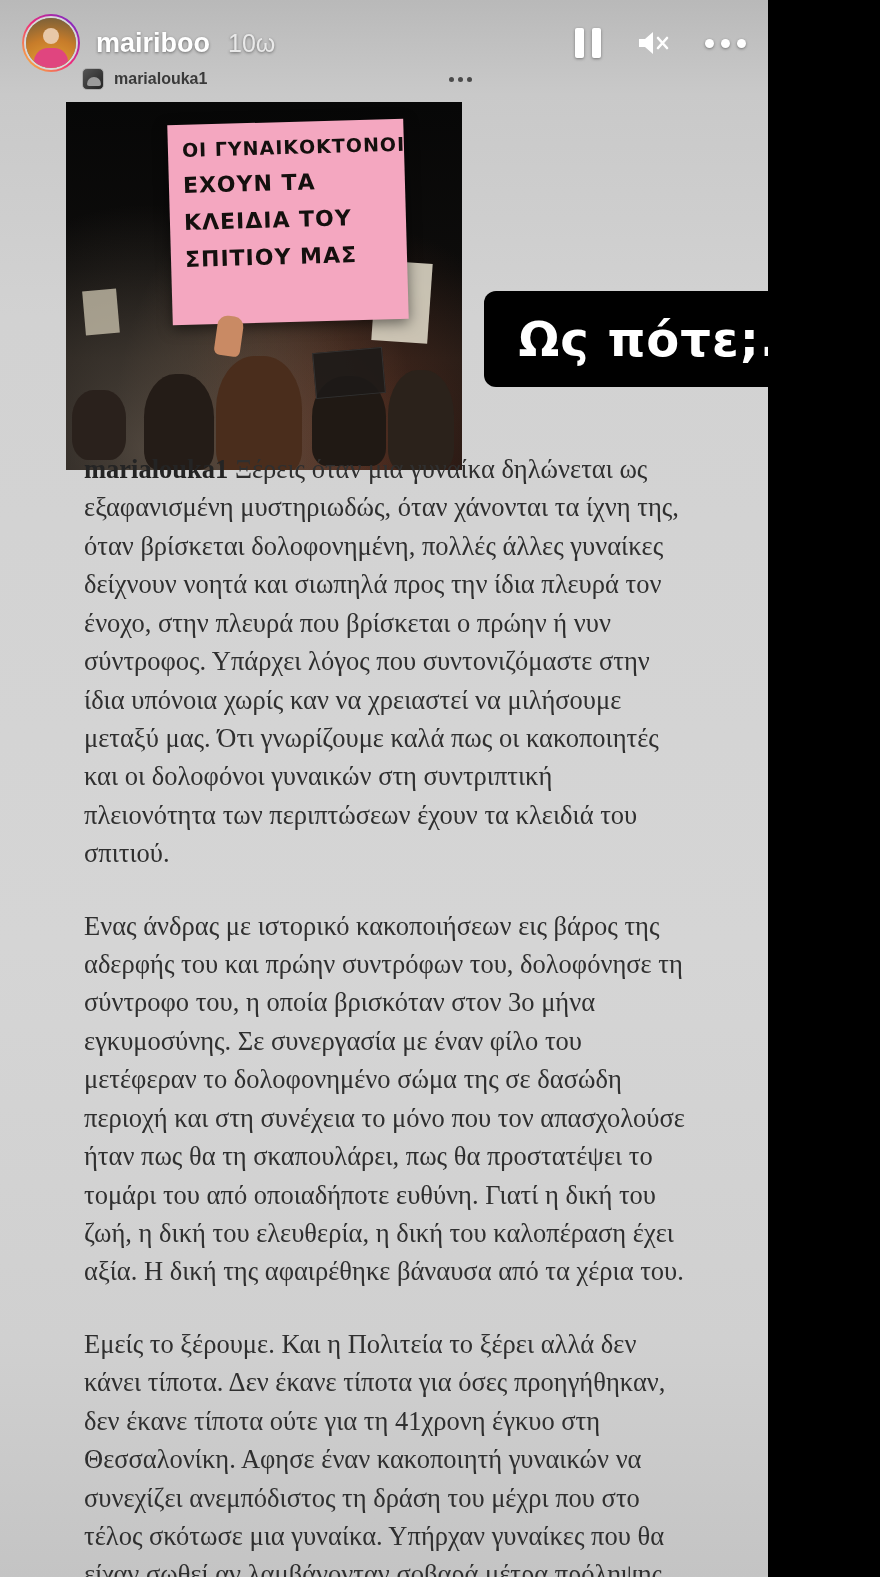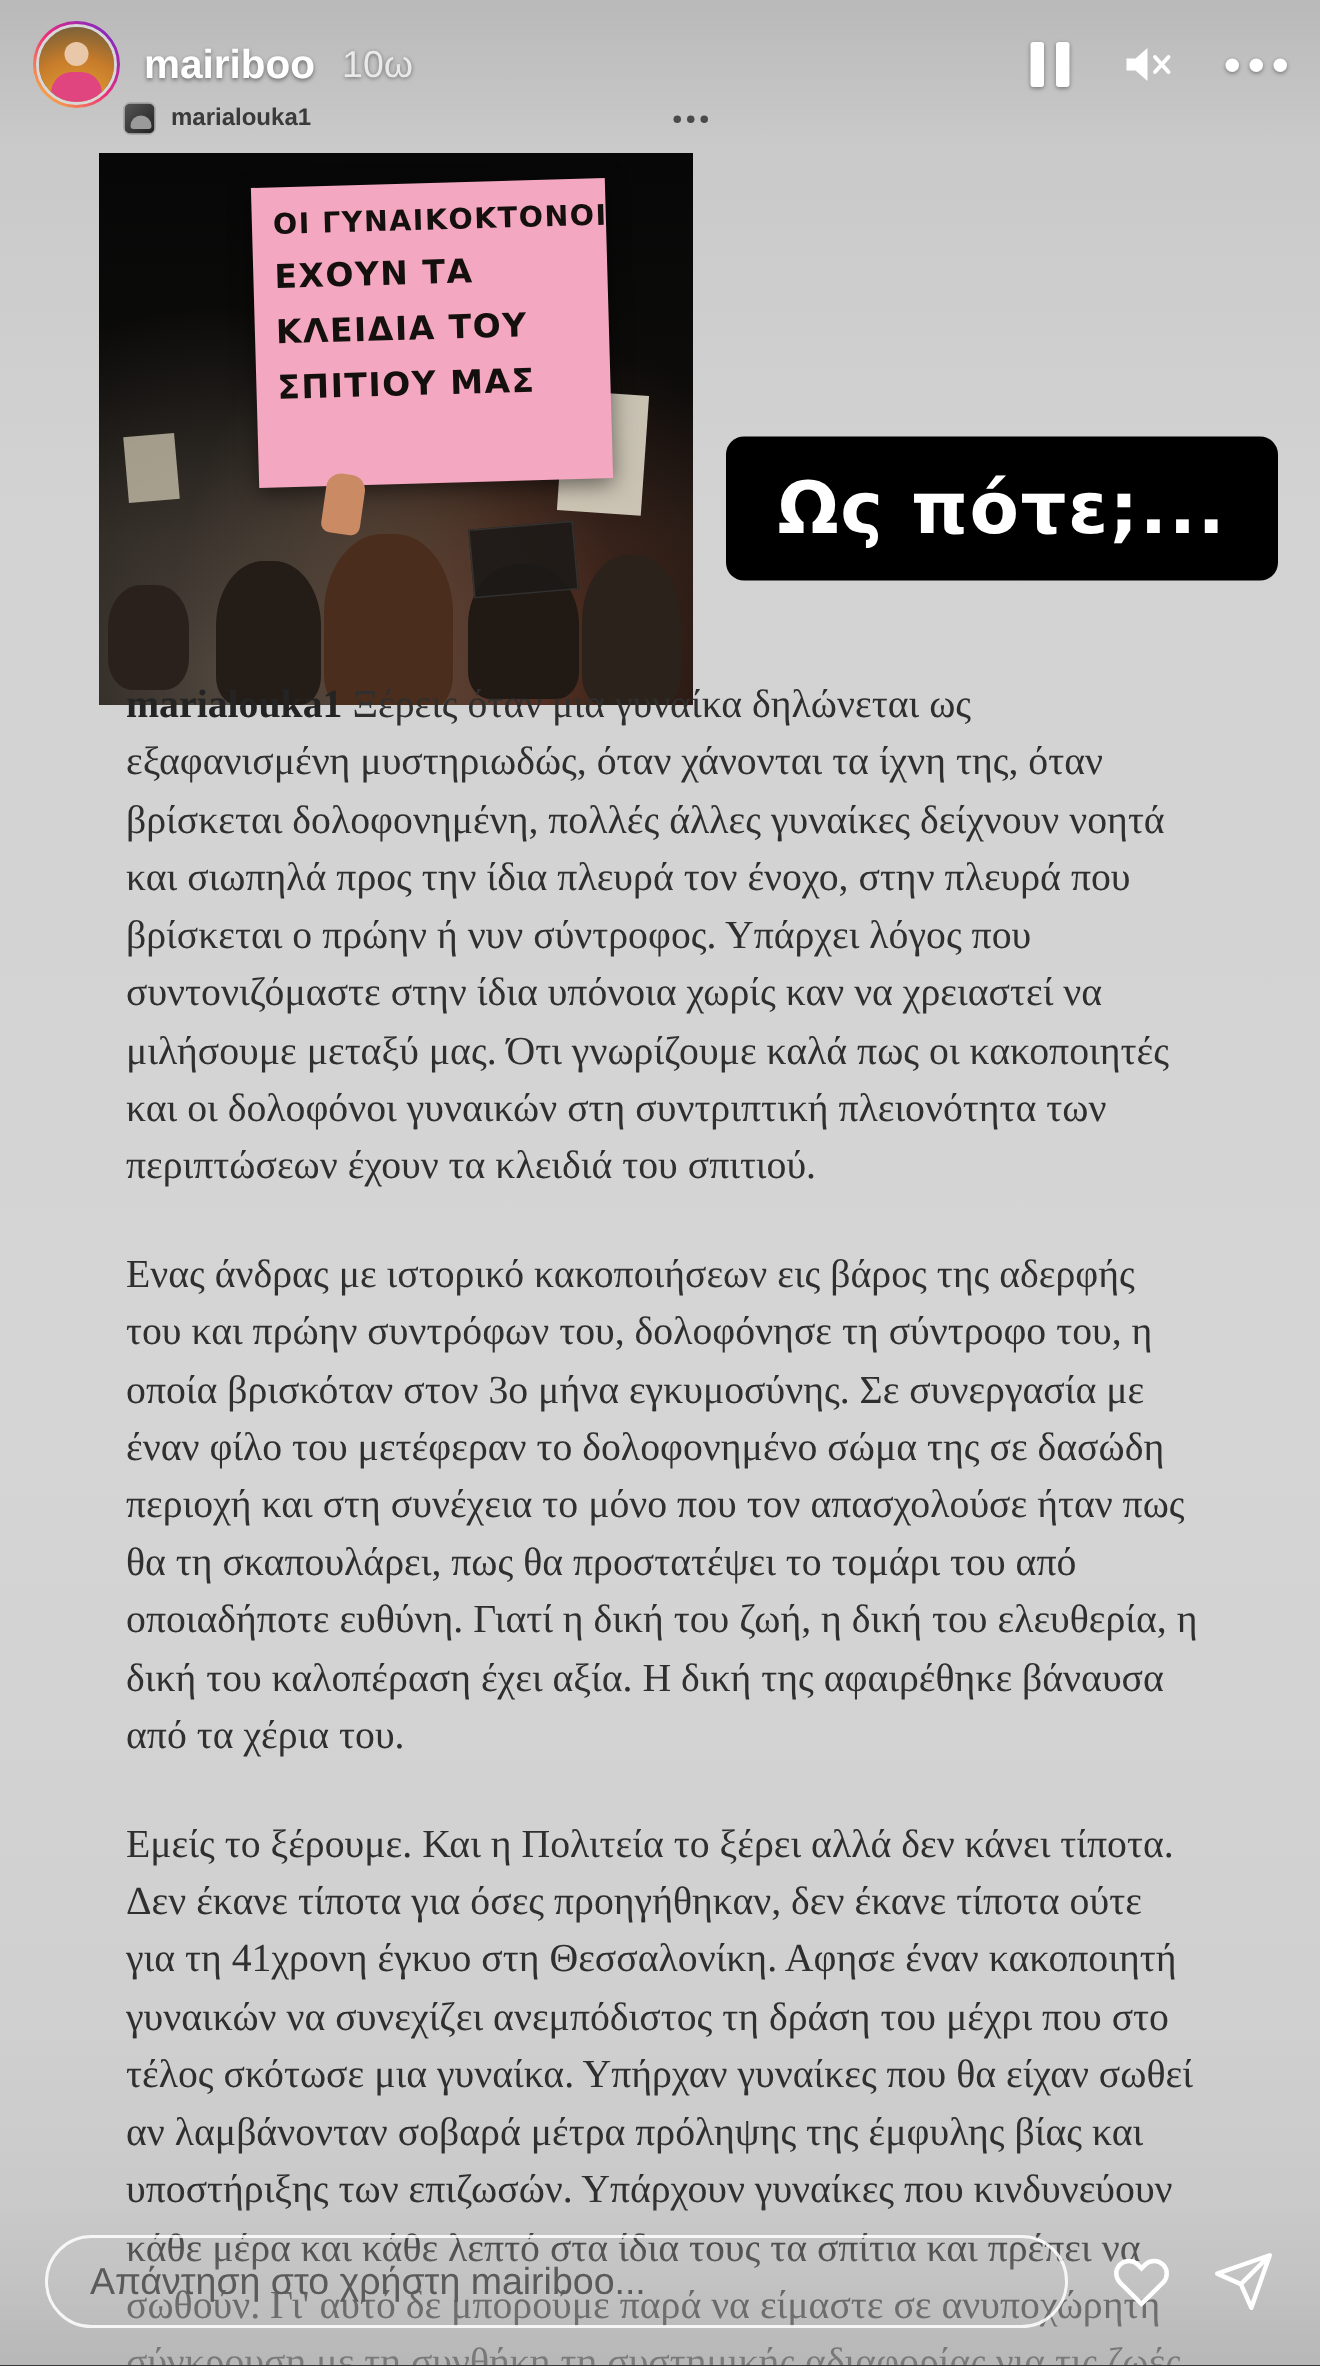--- a/index.html
+++ b/index.html
@@ -7,21 +7,21 @@
     margin: 0; padding: 0;
     background: #000;
   }
   body {
     width: 880px; height: 1577px;
     font-family: "Liberation Sans", sans-serif;
     overflow: hidden;
   }
   .story {
     position: relative;
-    width: 880px; height: 1577px;
+    width: 768px; height: 1577px;
     background: linear-gradient(180deg, #b9b9b9 0%, #c9c9c9 6%, #d2d2d2 20%, #d5d5d5 60%, #d0d0d0 85%, #c4c4c4 100%);
     overflow: hidden;
   }
 
   
   .topbar {
     position: absolute; top: 0; left: 0; right: 0;
     height: 86px;
     display: flex; align-items: center;
     padding: 0 22px;
@@ -333,30 +333,15 @@
     <div class="caption">
       <p>
         <span class="handle">marialouka1</span><span> Ξέρεις όταν μια γυναίκα δηλώνεται ως εξαφανισμένη μυστηριωδώς, όταν χάνονται τα ίχνη της, όταν βρίσκεται δολοφονημένη, πολλές άλλες γυναίκες δείχνουν νοητά και σιωπηλά προς την ίδια πλευρά τον ένοχο, στην πλευρά που βρίσκεται ο πρώην ή νυν σύντροφος. Υπάρχει λόγος που συντονιζόμαστε στην ίδια υπόνοια χωρίς καν να χρειαστεί να μιλήσουμε μεταξύ μας. Ότι γνωρίζουμε καλά πως οι κακοποιητές και οι δολοφόνοι γυναικών στη συντριπτική πλειονότητα των περιπτώσεων έχουν τα κλειδιά του σπιτιού.</span>
       </p>
       <p>Ενας άνδρας με ιστορικό κακοποιήσεων εις βάρος της αδερφής του και πρώην συντρόφων του, δολοφόνησε τη σύντροφο του, η οποία βρισκόταν στον 3ο μήνα εγκυμοσύνης. Σε συνεργασία με έναν φίλο του μετέφεραν το δολοφονημένο σώμα της σε δασώδη περιοχή και στη συνέχεια το μόνο που τον απασχολούσε ήταν πως θα τη σκαπουλάρει, πως θα προστατέψει το τομάρι του από οποιαδήποτε ευθύνη. Γιατί η δική του ζωή, η δική του ελευθερία, η δική του καλοπέραση έχει αξία. Η δική της αφαιρέθηκε βάναυσα από τα χέρια του.</p>
       <p>Εμείς το ξέρουμε. Και η Πολιτεία το ξέρει αλλά δεν κάνει τίποτα. Δεν έκανε τίποτα για όσες προηγήθηκαν, δεν έκανε τίποτα ούτε για τη 41χρονη έγκυο στη Θεσσαλονίκη. Αφησε έναν κακοποιητή γυναικών να συνεχίζει ανεμπόδιστος τη δράση του μέχρι που στο τέλος σκότωσε μια γυναίκα. Υπήρχαν γυναίκες που θα είχαν σωθεί αν λαμβάνονταν σοβαρά μέτρα πρόληψης της έμφυλης βίας και υποστήριξης των επιζωσών. Υπάρχουν γυναίκες που κινδυνεύουν κάθε μέρα και κάθε λεπτό στα ίδια τους τα σπίτια και πρέπει να σωθούν. Γι' αυτό δε μπορούμε παρά να είμαστε σε ανυποχώρητη σύγκρουση με τη συνθήκη τη συστημικής αδιαφορίας για τις ζωές των θηλυκοτήτων, με την τοξική αρρενωπότητα και το μισογυνισμό.</p>
     </div>
 
   </div>
 
-  <div class="bottombar">
-    <div class="reply-box">Απάντηση στο χρήστη mairiboo...</div>
-    <div class="bottom-icons">
-      <div class="icon-btn">
-        <svg class="heart-icon" viewBox="0 0 24 24" aria-hidden="true">
-          <path d="M12 20.5 3.8 12.4a4.8 4.8 0 1 1 6.8-6.8l1.4 1.4 1.4-1.4a4.8 4.8 0 1 1 6.8 6.8z" fill="none" stroke="#ffffff" stroke-width="1.7"></path>
-        </svg>
-      </div>
-      <div class="icon-btn">
-        <svg class="send-icon" viewBox="0 0 24 24" aria-hidden="true">
-          <path d="M22 2 11 13 M22 2 15 22 11 13 2 9z" fill="none" stroke="#ffffff" stroke-width="1.7" stroke-linejoin="round"></path>
-        </svg>
-      </div>
-    </div>
-  </div>
 
 
 </div>
 
 </body></html>

